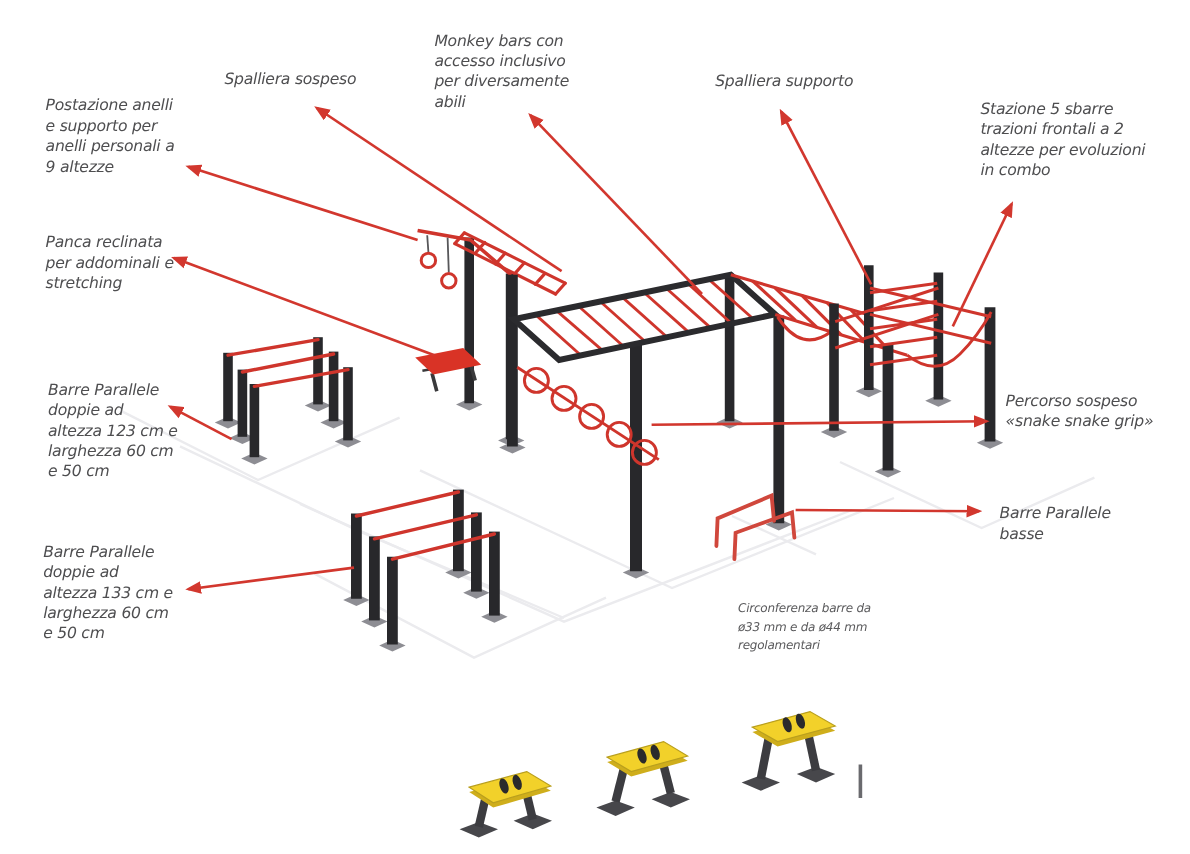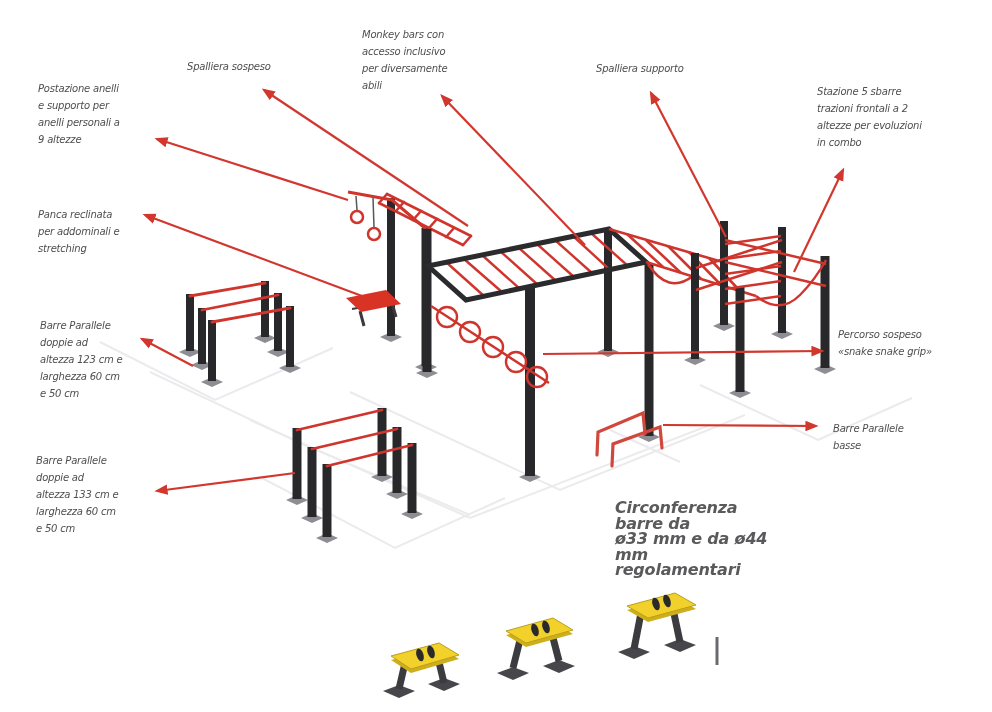--- a/index.html
+++ b/index.html
@@ -1,21 +1,21 @@
 <!DOCTYPE html>
 <html lang="it"><head>
 <meta charset="utf-8">
 <style>
   html,body{margin:0;padding:0;background:#fff;}
   .canvas{position:relative;width:992px;height:712px;background:#ffffff;overflow:hidden;
           font-family:"DejaVu Sans",sans-serif;}
   .canvas svg{position:absolute;left:0;top:0;}
-  .lbl{position:absolute;font-style:italic;font-size:10px;line-height:17px;color:#4e4e50;
+  .lbl{position:absolute;font-style:italic;font-size:13px;line-height:17px;color:#4e4e50;
        white-space:pre-line;letter-spacing:-0.2px;}
-  .lbl.small{font-size:16px;line-height:15.5px;color:#5a5a5c;font-weight:bold;}
+  .lbl.small{font-size:10px;line-height:15.5px;color:#5a5a5c;}
 </style>
 </head>
 <body>
 
 <div class="canvas">
 
 <svg width="992" height="712" viewBox="0 0 992 712">
   <defs>
     <marker id="ah" viewBox="0 0 10 8" refX="8" refY="4" markerWidth="6" markerHeight="5" orient="auto">
       <path d="M0,0 L10,4 L0,8 Z" fill="#d2372e"></path>
@@ -243,21 +243,21 @@
 <div class="lbl" style="left:187px;top:58px">Spalliera sospeso</div>
 <div class="lbl" style="left:362px;top:26px;width:125px">Monkey bars con
 accesso inclusivo
 per diversamente
 abili</div>
 <div class="lbl" style="left:596px;top:60px">Spalliera supporto</div>
 <div class="lbl" style="left:817px;top:83px;width:165px">Stazione 5 sbarre
 trazioni frontali a 2
 altezze per evoluzioni
 in combo</div>
-<div class="lbl" style="left:38px;top:206px;width:125px">Panca reclinata
+<div class="lbl" style="left:38px;top:194px;width:125px">Panca reclinata
 per addominali e
 stretching</div>
 <div class="lbl" style="left:40px;top:317px;width:135px">Barre Parallele
 doppie ad
 altezza 123 cm e
 larghezza 60 cm
 e 50 cm</div>
 <div class="lbl" style="left:36px;top:452px;width:135px">Barre Parallele
 doppie ad
 altezza 133 cm e

